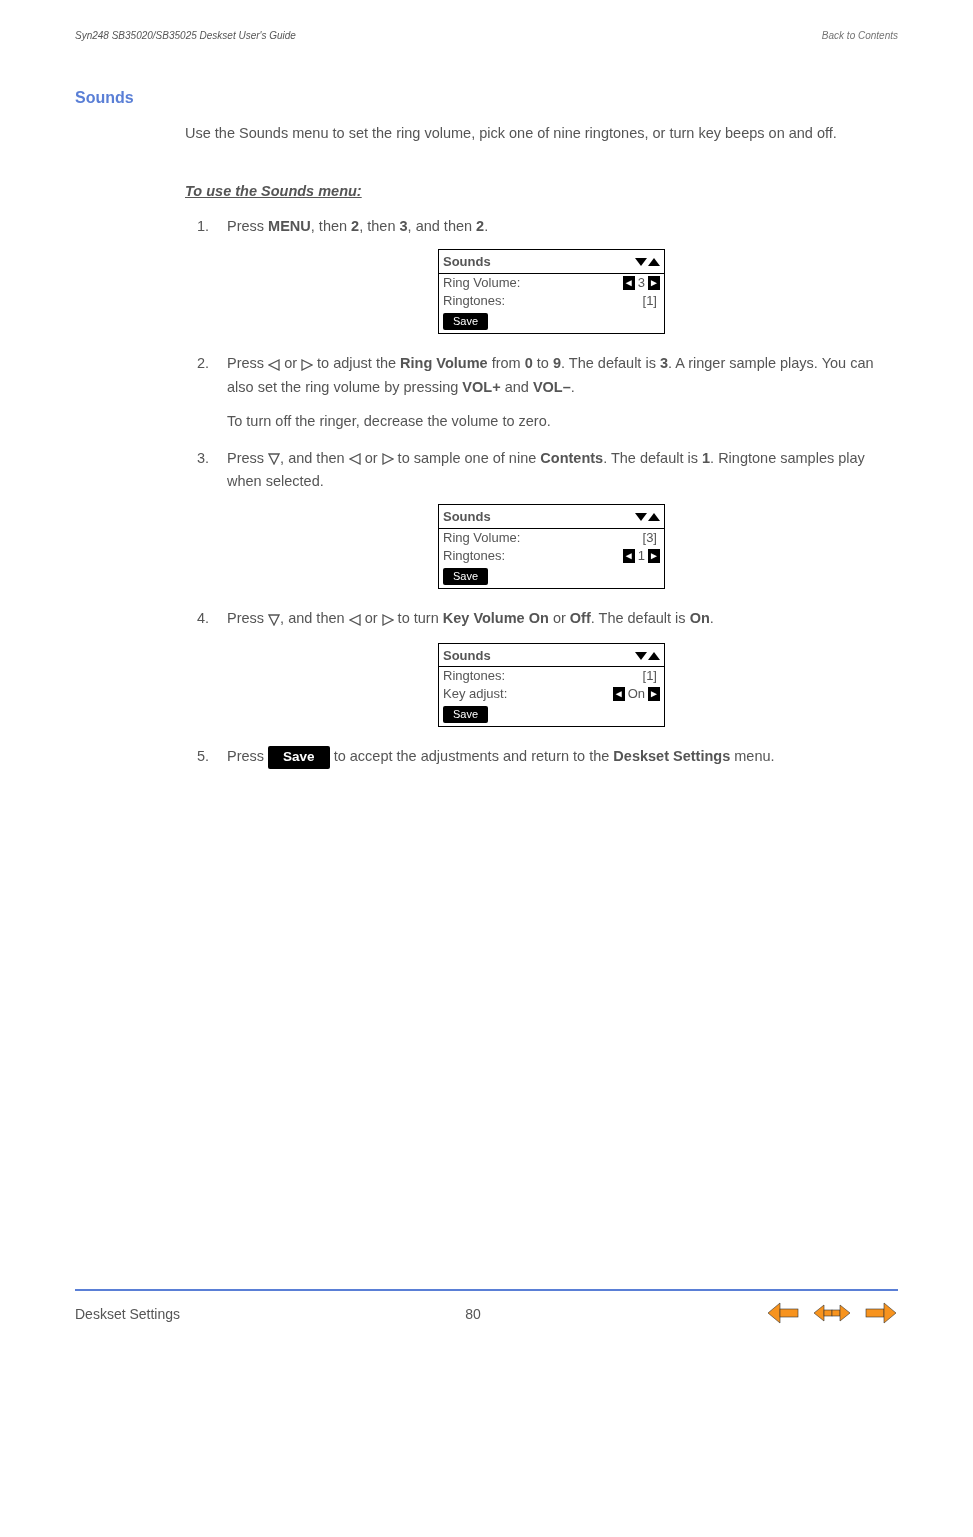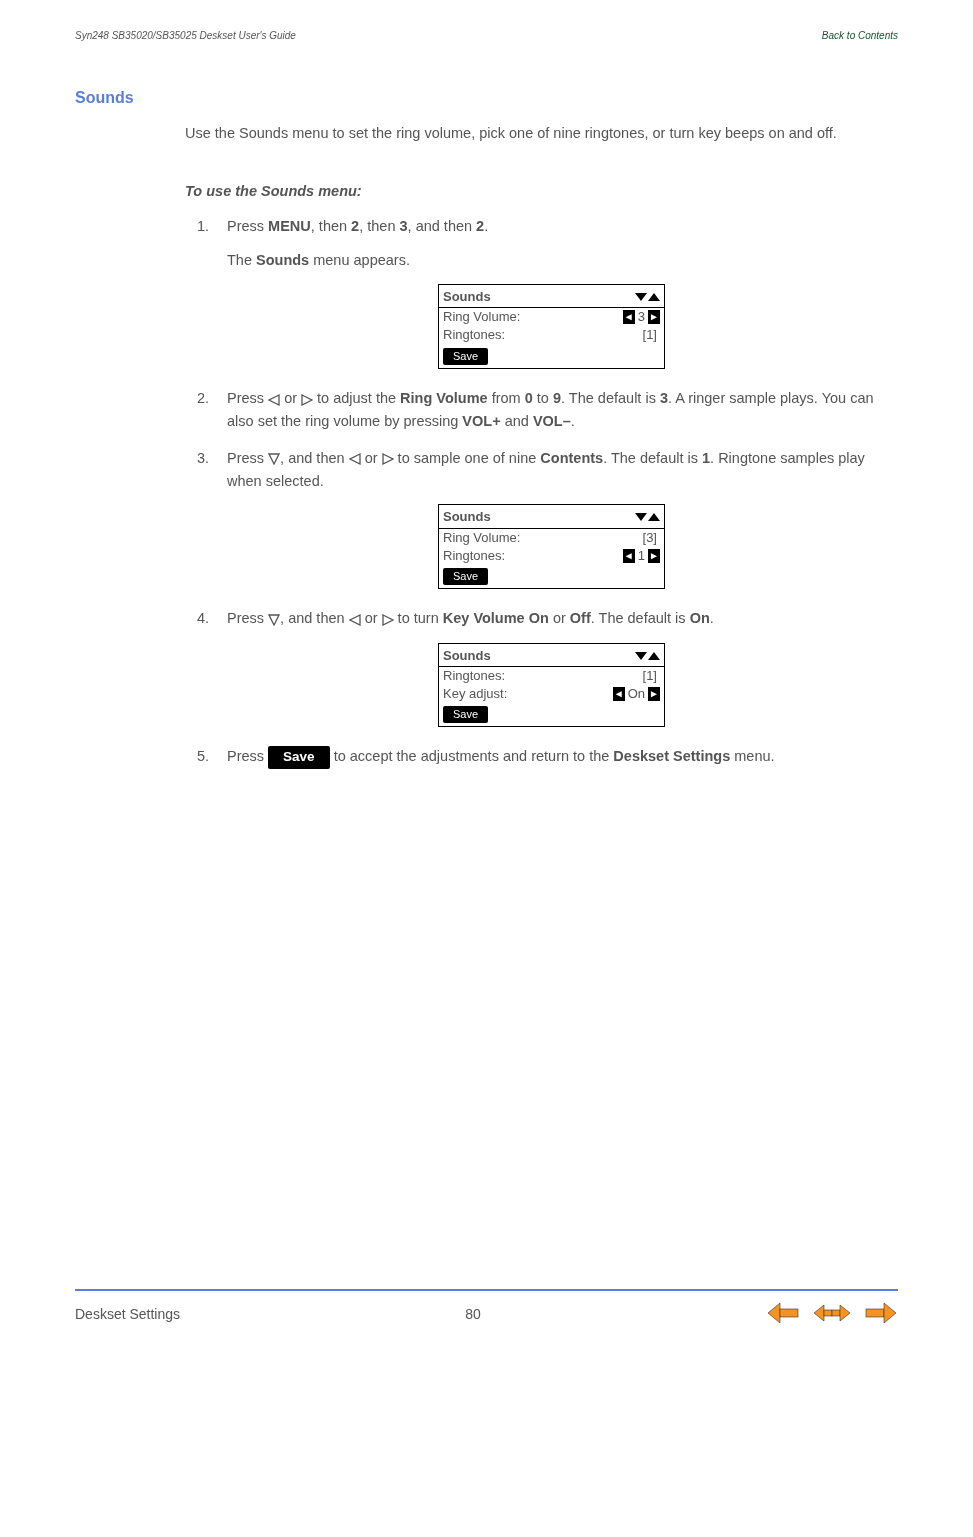--- a/index.html
+++ b/index.html
@@ -17,21 +17,21 @@
     }
     .header {
       display: flex;
       justify-content: space-between;
       font-style: italic;
       color: #555;
       font-size: 10px;
       margin-bottom: 48px;
     }
     .header-right {
-      color: #14532d;
+      color: #737373;
       margin-left: 24px;
     }
     .section-title {
       color: #5a7fd6;
       font-weight: bold;
       font-size: 16px;
       margin-bottom: 15px;
     }
     .content-block {
       margin-left: 110px;
@@ -40,20 +40,21 @@
       line-height: 1.55;
       color: #555;
     }
     .intro-text {
       margin-bottom: 36px;
     }
     .subheading {
       font-weight: bold;
       font-style: italic;
       margin-bottom: 8px;
+      text-decoration: underline;
     }
     ol.steps {
       list-style: none;
       padding: 0;
       margin: 12px;
       counter-reset: step;
     }
     ol.steps > li {
       counter-increment: step;
       position: relative;
@@ -209,23 +210,20 @@
     <p class="intro-text">
       <span>Use the Sounds menu to set the ring volume, pick one of nine ringtones, or turn key beeps on and off.</span>
     </p>
 
     <p class="subheading">To use the Sounds menu:</p>
 
     <ol class="steps">
 
       <li>
         <span>Press </span><span class="bold">MENU</span><span>, then </span><span class="bold">2</span><span>, then </span><span class="bold">3</span><span>, and then </span><span class="bold">2</span><span>.</span>
-        <div class="step-sub">
-          <span>The </span><span class="bold">Sounds</span><span> menu appears.</span>
-        </div>
         
         <div class="screen-wrap">
           <div class="lcd">
             <div class="lcd-header">
               <span>Sounds</span>
               <span class="tri-icons">
                   <span class="tri-down"></span>
                   <span class="tri-up"></span>
                 </span>
             </div>
@@ -255,20 +253,21 @@
               <polygon points="11,1 1,6 11,11" fill="none" stroke="#555" stroke-width="1.3"></polygon>
             </svg>
         </span>
         <span> or </span>
         <span class="outline-tri">
           <svg class="inline-icon" width="12" height="12">
               <polygon points="1,1 11,6 1,11" fill="none" stroke="#555" stroke-width="1.3"></polygon>
             </svg>
         </span>
         <span> to adjust the </span><span class="bold">Ring Volume</span><span> from </span><span class="bold">0</span><span> to </span><span class="bold">9</span><span>. The default is </span><span class="bold">3</span><span>. A ringer sample plays. You can also set the ring volume by pressing </span><span class="bold">VOL+</span><span> and </span><span class="bold">VOL–</span><span>.</span>
+        <div class="step-sub">To turn off the ringer, decrease the volume to zero.</div>
       </li>
 
       <li>
         <span>Press </span>
         <span class="outline-tri">
           <svg class="inline-icon" width="12" height="12">
               <polygon points="1,1 11,1 6,11" fill="none" stroke="#555" stroke-width="1.3"></polygon>
             </svg>
         </span><span>, and then </span>
         <span class="outline-tri">

